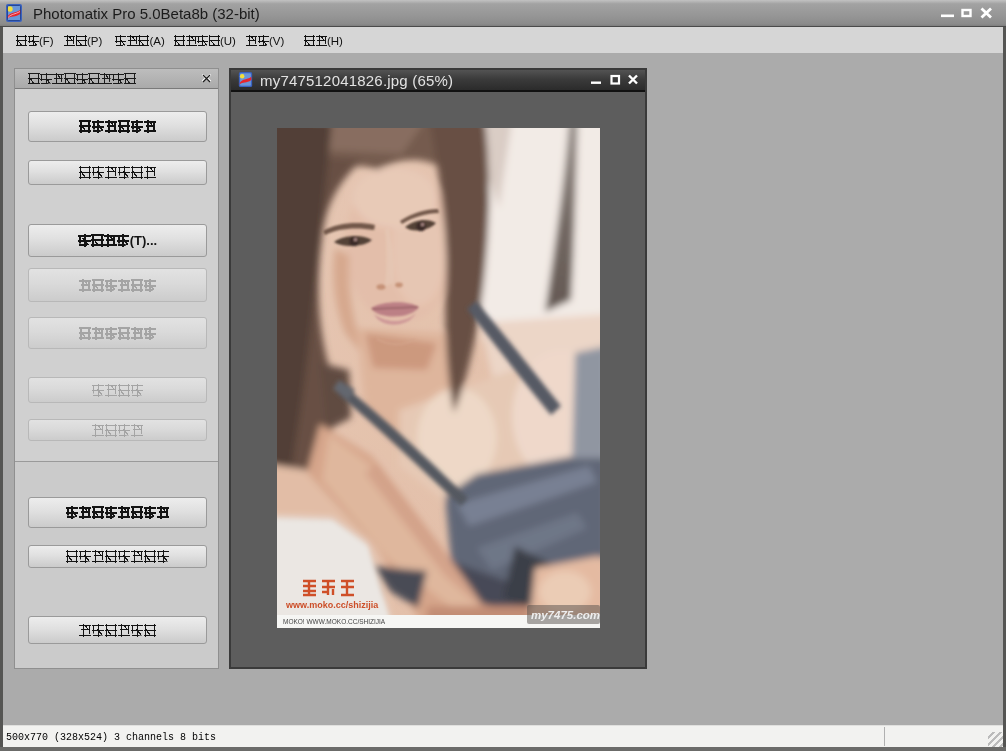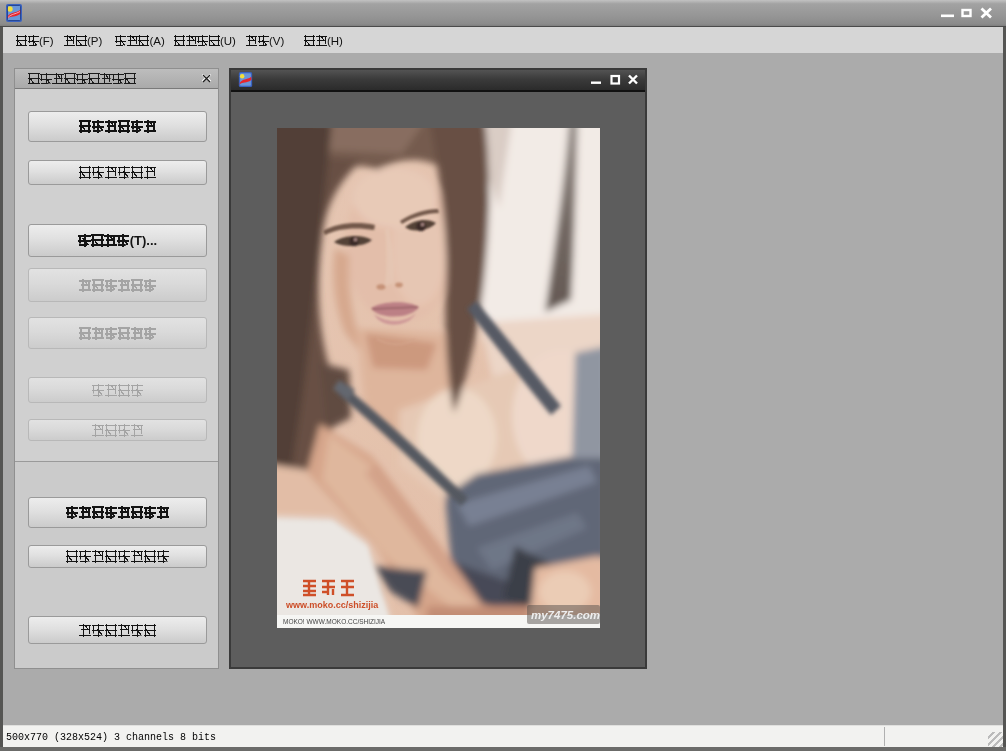--- a/index.html
+++ b/index.html
@@ -64,20 +64,21 @@
 <div id="app">
   <div id="titlebar">
     <svg style="position:absolute;left:5px;top:4px;width:18px;height:19px" viewBox="0 0 18 19">
       <rect x="1" y="0" width="16" height="18" rx="2" fill="#3a62c0"></rect>
       <rect x="2.5" y="1.5" width="13" height="15" rx="1" fill="#6a97d8"></rect>
       <circle cx="5" cy="5" r="2.7" fill="#f3e03a"></circle>
       <path d="M2 13 C6 7,10 10,16 5.5 L16 9.5 C10 14,6 11,2 15 Z" fill="#e8252b"></path>
       <path d="M3 13.5 C7 9.5,10 10.5,15 7.5" stroke="#f6a8bc" stroke-width="1" fill="none"></path>
       <rect x="2.5" y="1.5" width="13" height="15" rx="1" fill="none" stroke="#1a3a88" stroke-width="0.8"></rect>
     </svg>
+    <div id="titletext">Photomatix Pro 5.0Beta8b (32-bit)</div>
     <svg width="80" height="27" style="position:absolute;right:0;top:0">
       <rect x="15" y="14.5" width="13" height="2.6" fill="#fff"></rect>
       <rect x="36.5" y="10" width="8" height="6" fill="none" stroke="#fff" stroke-width="2.4"></rect>
       <path d="M55.5 8.5 L65 17.5 M65 8.5 L55.5 17.5" stroke="#fff" stroke-width="2.8"></path>
     </svg>
   </div>
   <div id="menubar">
     <span class="mi" style="left:13px"><b class="g a"></b><b class="g b"></b>(F)</span>
     <span class="mi" style="left:61px"><b class="g c"></b><b class="g a"></b>(P)</span>
     <span class="mi" style="left:112px"><b class="g b"></b><b class="g c"></b><b class="g a"></b>(A)</span>
@@ -108,20 +109,21 @@
       <div class="btn" style="top:547px;height:28px;padding-top:6px"><b class="g c"></b><b class="g b"></b><b class="g a"></b><b class="g c"></b><b class="g b"></b><b class="g a"></b></div>
     </div>
     <div id="child">
       <div id="ctitle">
         <svg id="cicon" viewBox="0 0 18 19">
           <rect x="1" y="0" width="16" height="18" rx="2" fill="#3a62c0"></rect>
           <rect x="2.5" y="1.5" width="13" height="15" rx="1" fill="#6a97d8"></rect>
           <circle cx="5" cy="5" r="2.7" fill="#f3e03a"></circle>
           <path d="M2 13 C6 7,10 10,16 5.5 L16 9.5 C10 14,6 11,2 15 Z" fill="#e8252b"></path>
         </svg>
+        <div id="ctext">my747512041826.jpg (65%)</div>
         <svg width="68" height="20" style="position:absolute;right:0;top:0">
           <rect x="14" y="11.5" width="10" height="2.4" fill="#fff"></rect>
           <rect x="34.5" y="6" width="7.5" height="7.5" fill="none" stroke="#fff" stroke-width="2.2"></rect>
           <path d="M52 5.5 L60 13.5 M60 5.5 L52 13.5" stroke="#fff" stroke-width="2.4"></path>
         </svg>
       </div>
       <svg id="photo" viewBox="0 0 323 500">
         <defs>
           <filter id="b4" x="-20%" y="-20%" width="140%" height="140%">
               <feGaussianBlur stdDeviation="3.5"></feGaussianBlur>

